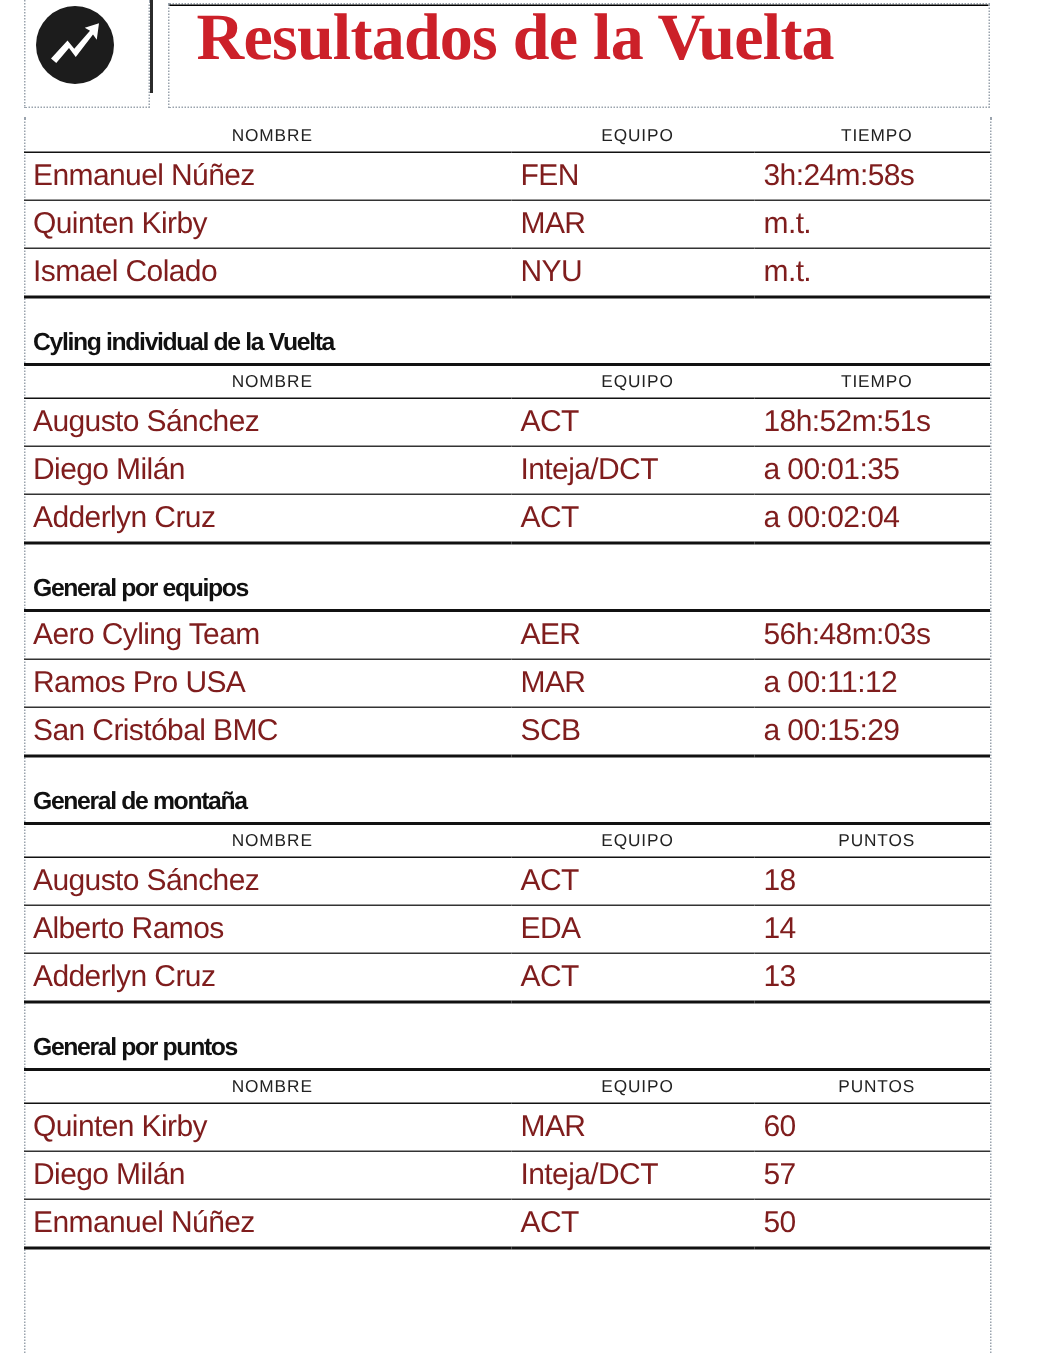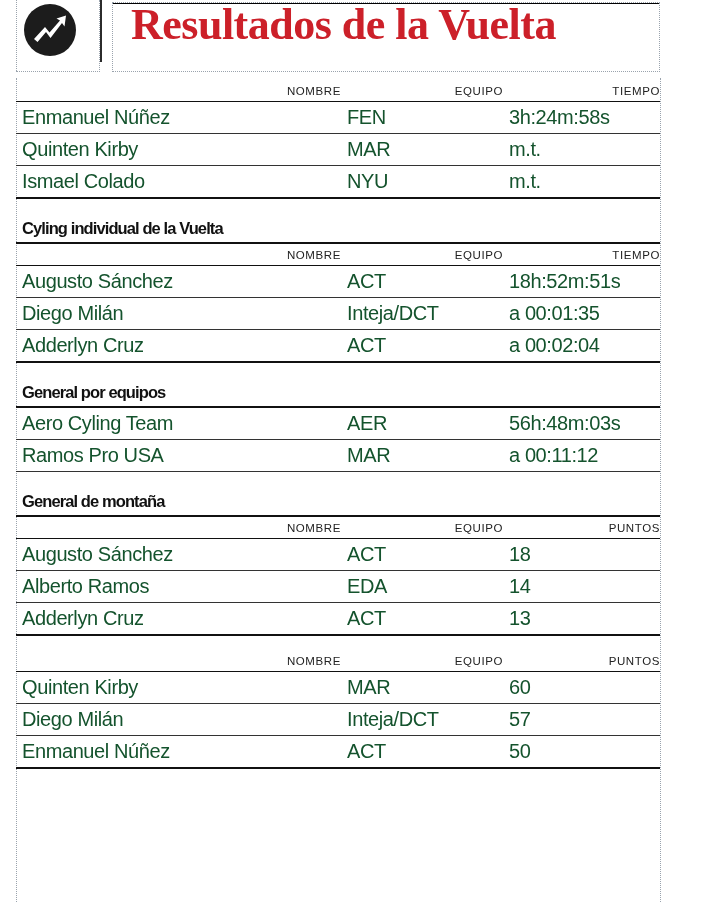--- a/index.html
+++ b/index.html
@@ -120,31 +120,31 @@
     table-layout: fixed;
   }
   table.results col.c-name  { width: 325px; }
   table.results col.c-team  { width: 162px; }
   table.results col.c-value { width: 157px; }
 
   table.results th {
     font-weight: normal;
     font-size: 11.5px;
     letter-spacing: 0.6px;
-    text-align: right;
+    text-align: center;
     color: #222222;
     padding: 5px 0 4px 6px;
     border-bottom: 1.5px solid #111111;
     white-space: nowrap;
   }
   table.results td {
     font-size: 20px;
     line-height: 26px;
     letter-spacing: -0.4px;
-    color: #14532d;
+    color: #7f1d1d;
     padding: 2px 0 3px 6px;
     border-bottom: 1px solid #333333;
     white-space: nowrap;
     overflow: hidden;
   }
   table.results tr.last-row td {
     border-bottom: 2px solid #111111;
     margin-left: 27px;
   }
   .section-gap { height: 14px; }
@@ -256,20 +256,25 @@
             <tr>
               <td>Aero Cyling Team</td>
               <td>AER</td>
               <td>56h:48m:03s</td>
             </tr>
             <tr>
               <td>Ramos Pro USA</td>
               <td>MAR</td>
               <td>a 00:11:12</td>
             </tr>
+            <tr class="last-row">
+              <td>San Cristóbal BMC</td>
+              <td>SCB</td>
+              <td>a 00:15:29</td>
+            </tr>
           </tbody>
         </table>
       </div>
       <div class="section-gap"></div>
       <div class="section">
         <div class="section-title">General de montaña</div>
         <table class="results">
           <colgroup>
             <col class="c-name">
             <col class="c-team">
@@ -296,20 +301,21 @@
             <tr class="last-row">
               <td>Adderlyn Cruz</td>
               <td>ACT</td>
               <td>13</td>
             </tr>
           </tbody>
         </table>
       </div>
       <div class="section-gap"></div>
       <div class="section">
+        <div class="section-title">General por puntos</div>
         <table class="results">
           <colgroup>
             <col class="c-name">
             <col class="c-team">
             <col class="c-value">
           </colgroup>
           <thead>
             <tr>
               <th>NOMBRE</th>
               <th>EQUIPO</th>

